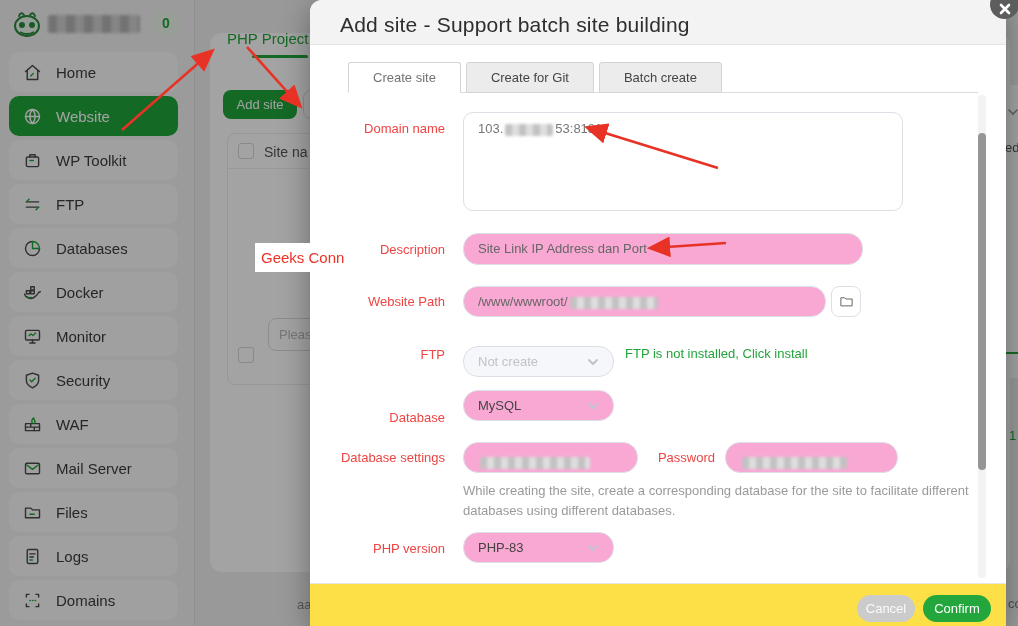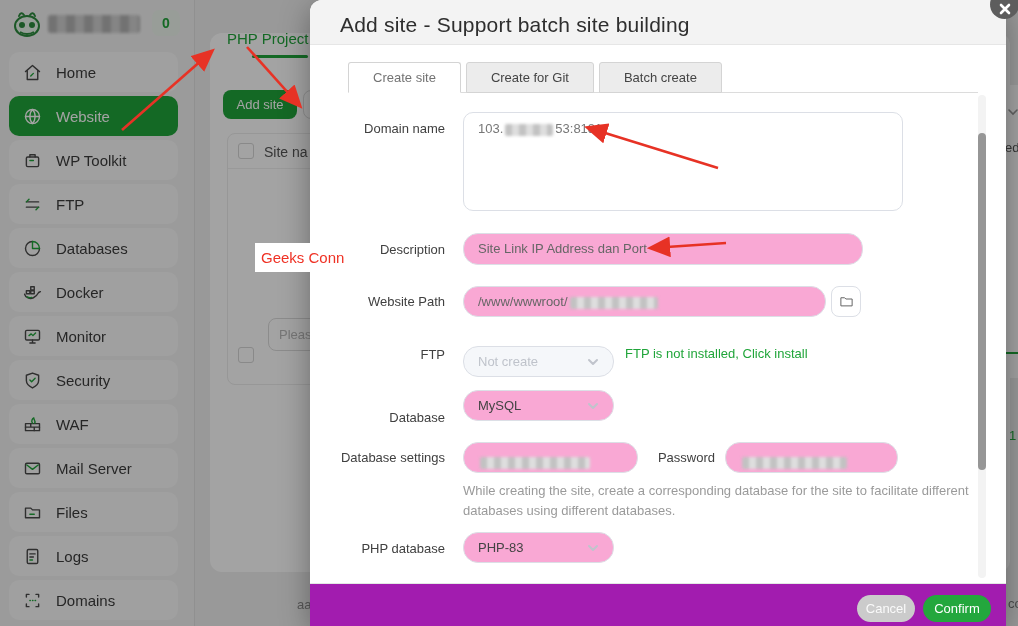--- a/index.html
+++ b/index.html
@@ -56,41 +56,41 @@
   .m-close { position:absolute; left:680px; top:-10px; width:29px; height:29px; border-radius:50%; background:#5d5d5d;
     border:none; cursor:pointer; display:flex; align-items:flex-end; justify-content:center; }
   .m-close svg { width:12px; height:12px; stroke:#fff; stroke-width:2.6; stroke-linecap:round; margin-bottom:4px; }
 
   .tabs { position:absolute; left:38px; top:62px; height:31px; display:flex; gap:5px; }
   .tabs::after { content:""; position:absolute; left:0; top:30px; width:630px; height:1px; background:#dcdcdc; }
   .tab { position:relative; z-index:2; height:31px; padding:0 24px; line-height:30px; background:#ececec; border:1px solid #d4d4d4;
     border-radius:3px 3px 0 0; color:#444; cursor:pointer; }
   .tab.active { background:#fff; border-bottom:1px solid #fff; color:#737373; }
 
-  .f-label { position:absolute; left:20px; width:115px; text-align:right; color:#404040; }
+  .f-label { position:absolute; left:20px; width:115px; text-align:right; color:#ef4444; }
   .inp { position:absolute; background:#f9a8d4; border:1px solid #dcdfe6; border-radius:15px; color:#666; padding:0 14px;
     font-size:13px; line-height:29px; white-space:nowrap; overflow:hidden; }
   .blur-bit { display:inline-block; height:12px; vertical-align:middle; border-radius:2px; margin:0 2px;
     background:repeating-linear-gradient(90deg,#c2c2c2 0 7px,#dedede 7px 14px); filter:blur(1.6px); }
   .sel { display:flex; align-items:center; justify-content:space-between; cursor:pointer; }
   .sel svg { width:12px; height:12px; stroke:#c0c4cc; fill:none; stroke-width:2; stroke-linecap:round; stroke-linejoin:round; }
   .sel.disabled { background:#f5f7fa; color:#bfc3cb; cursor:not-allowed; }
 
   .ta-domain { position:absolute; left:153px; top:112px; width:440px; height:99px; border:1px solid #dcdfe6; border-radius:10px;
     padding:8px 14px; color:#777; }
   .folder-btn { position:absolute; left:521px; top:286px; width:30px; height:31px; background:#fff; border:1px solid #dcdfe6;
     border-radius:8px; cursor:pointer; display:flex; align-items:center; justify-content:center; }
   .folder-btn svg { width:15px; height:15px; stroke:#666; fill:none; stroke-width:1.6; stroke-linejoin:round; }
   .ftp-note { position:absolute; left:315px; top:346px; color:#20a53a; cursor:pointer; }
   .db-note { position:absolute; left:153px; top:481px; width:510px; color:#9a9a9a; line-height:1.55; }
 
   .m-scroll-track { position:absolute; left:668px; top:95px; width:8px; height:483px; background:#f3f3f3; border-radius:4px; }
   .m-scroll-thumb { position:absolute; left:0; top:38px; width:8px; height:337px; background:#969696; border-radius:4px; cursor:grab; }
 
-  .m-foot { position:absolute; left:0; top:583px; width:100%; height:43px; background:#a21caf; border-top:1px solid #e3e8e4; }
+  .m-foot { position:absolute; left:0; top:583px; width:100%; height:43px; background:#fde047; border-top:1px solid #e3e8e4; }
   .btn-cancel { position:absolute; left:547px; top:11px; width:58px; height:27px; background:#cbcbcb; color:#fafafa;
     border:none; border-radius:14px; font-size:13px; font-family:inherit; cursor:pointer; }
   .btn-confirm { position:absolute; left:613px; top:11px; width:68px; height:27px; background:#23a73d; color:#fff;
     border:none; border-radius:14px; font-size:13px; font-family:inherit; cursor:pointer; }
 
   
   .annot { position:absolute; inset:0; z-index:200; pointer-events:none; }
   .watermark { position:absolute; left:255px; top:243px; width:91px; height:29px; background:#fff; color:#ef3124;
     font-size:15px; line-height:29px; padding-left:6px; white-space:nowrap; overflow:hidden; }
 </style>
@@ -332,21 +332,21 @@
     <div class="f-label" style="top:450px">Database settings</div>
     <div class="inp" style="left:153px; top:442px; width:175px; height:31px;">
       <span class="blur-bit" style="width:110px; margin-top:8px;"></span>
     </div>
     <div class="f-label" style="top:450px; left:290px;">Password</div>
     <div class="inp" style="left:415px; top:442px; width:173px; height:31px;">
       <span class="blur-bit" style="width:105px; margin-top:8px;"></span>
     </div>
     <div class="db-note">While creating the site, create a corresponding database for the site to facilitate different databases using different databases.</div>
 
-    <div class="f-label" style="top:541px">PHP database</div>
+    <div class="f-label" style="top:541px">PHP version</div>
     <div class="inp sel" style="left:153px; top:532px; width:151px; height:31px; color:#444;">
       <span>PHP-83</span>
       <svg viewBox="0 0 12 12">
           <path d="M2 4 L6 8 L10 4"></path>
         </svg>
     </div>
 
     <div class="m-scroll-track">
       <div class="m-scroll-thumb"></div>
     </div>

